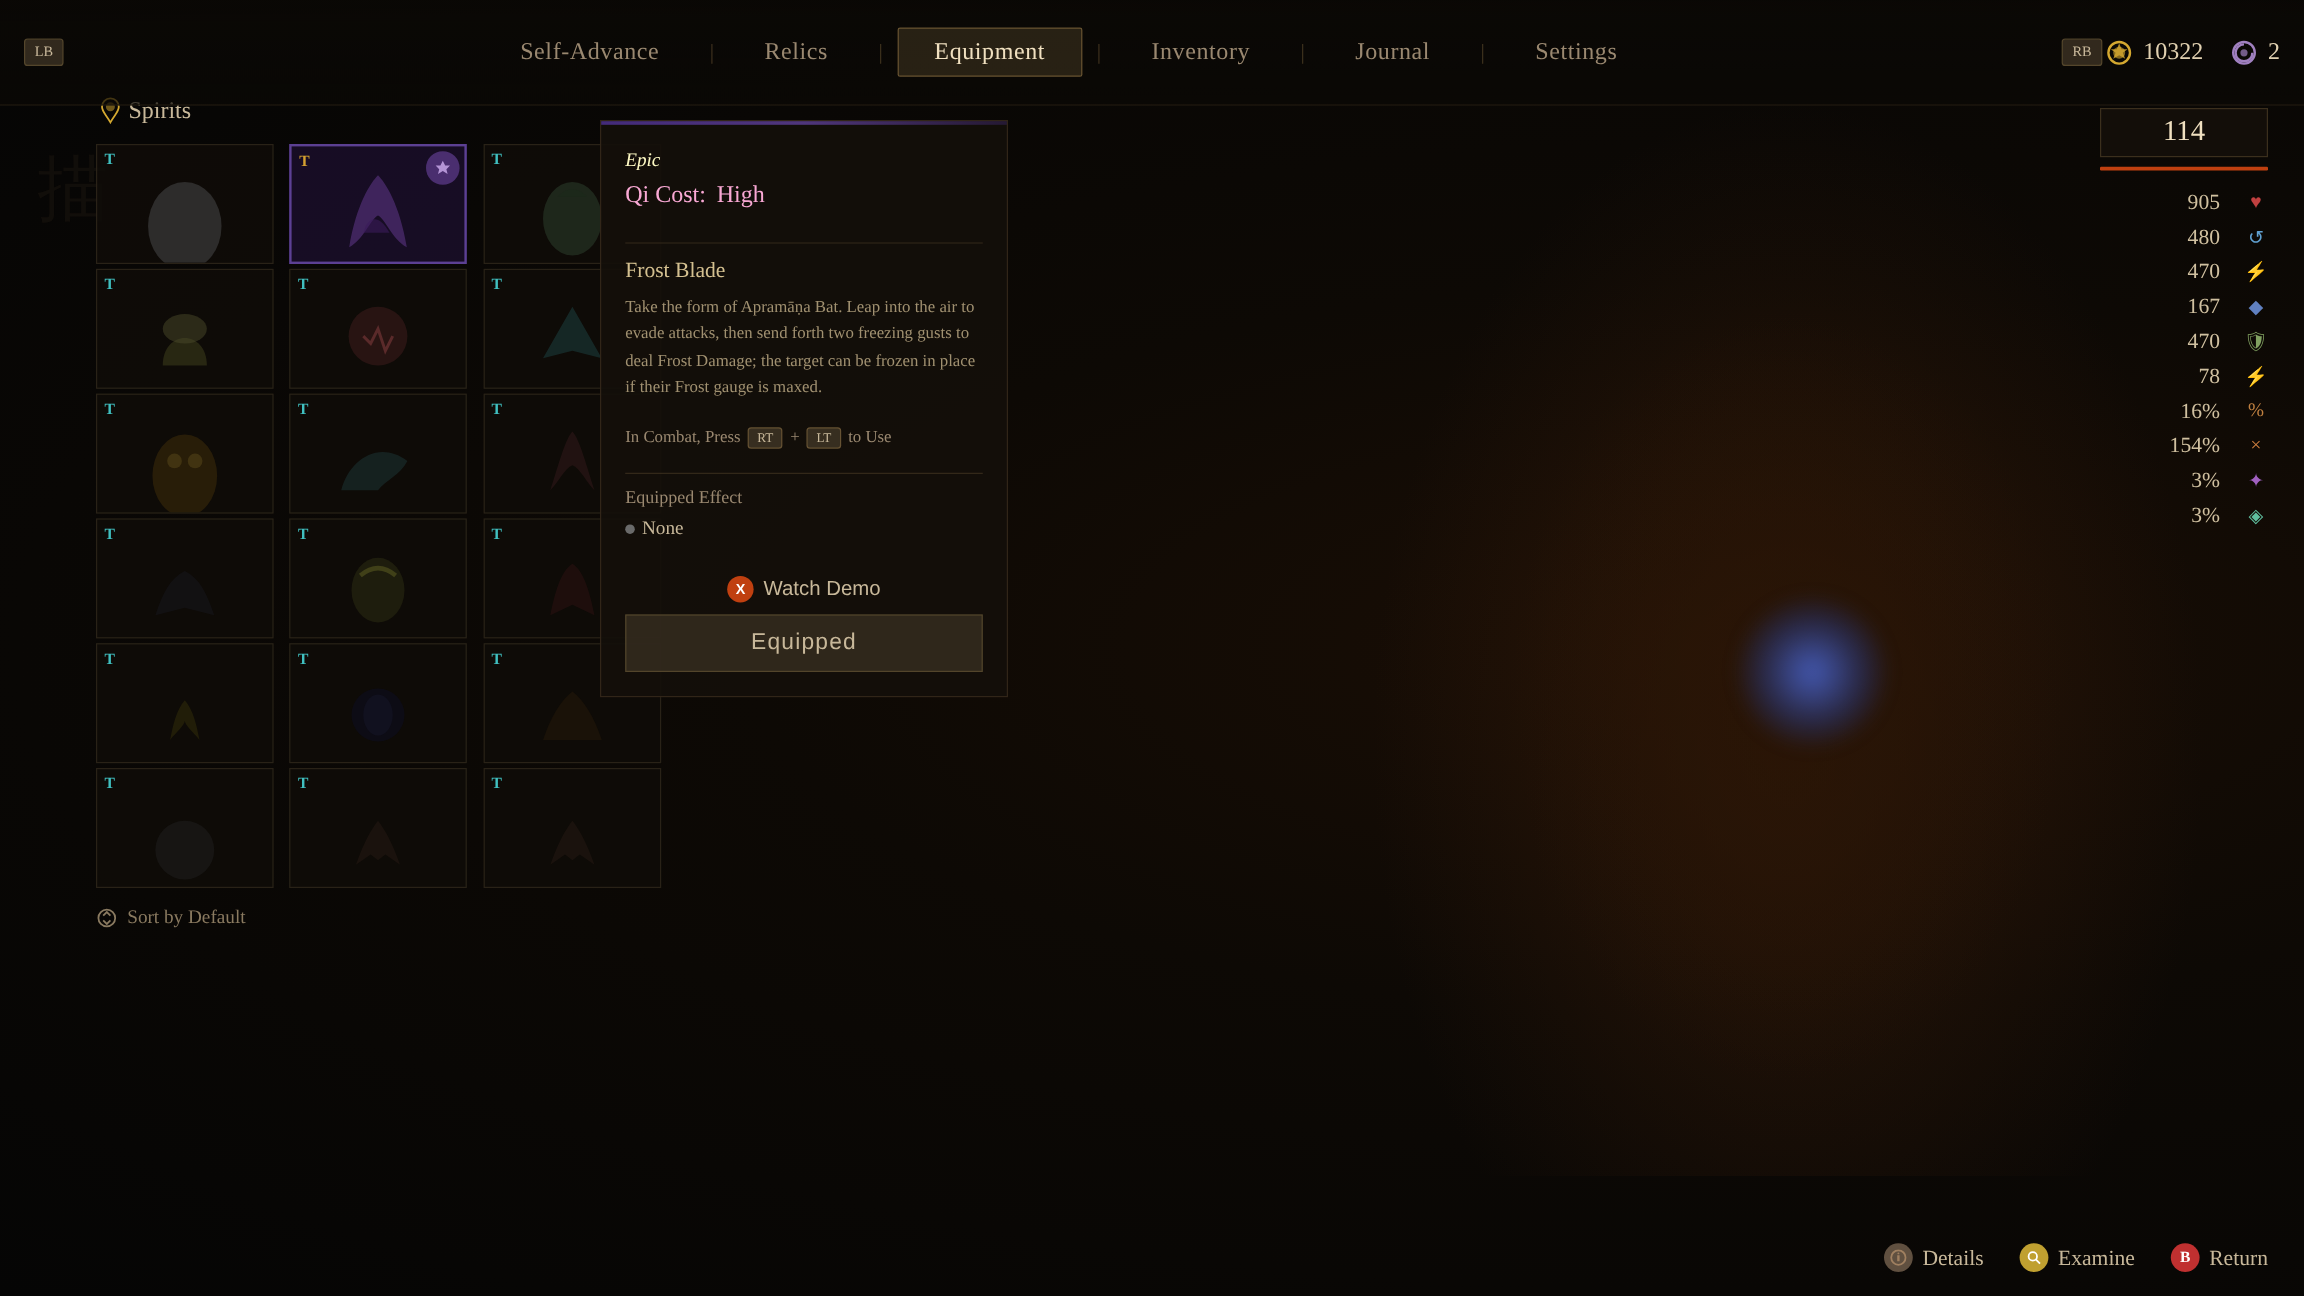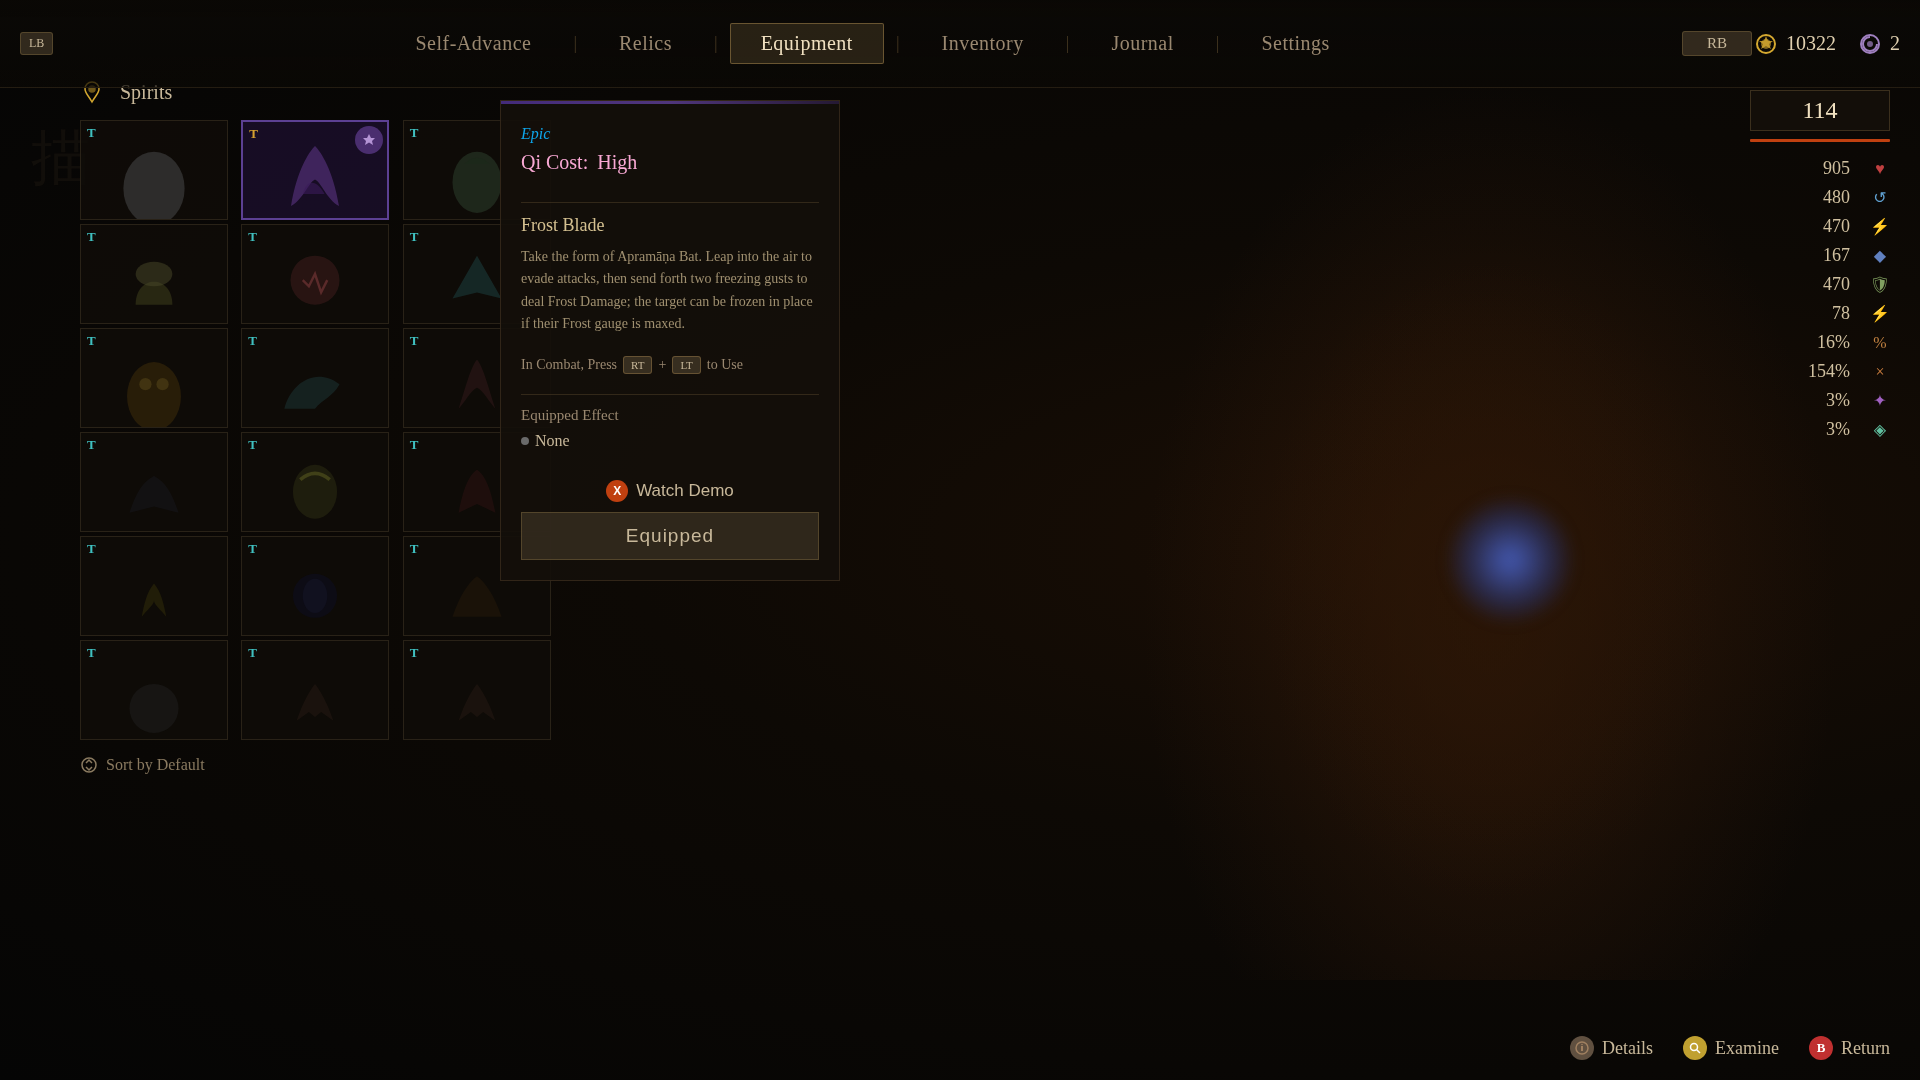--- a/index.html
+++ b/index.html
@@ -112,23 +112,23 @@
       display: flex;
       align-items: center;
       gap: 20px;
       margin-left: auto;
     }
 
     .nav-rb {
       background: rgba(60,50,35,0.8);
       border: 1px solid rgba(120,100,60,0.5);
       color: #c8b89a;
-      padding: 3px 24px;
+      padding: 3px 8px;
       border-radius: 3px;
-      font-size: 15px;
+      font-size: 12px;
       text-align: center;
     }
 
     .currency-item {
       display: flex;
       align-items: center;
       gap: 6px;
       font-size: 20px;
       color: #e0d0b0;
     }
@@ -146,21 +146,21 @@
       position: absolute;
       top: 80px;
       left: 80px;
       width: 480px;
       z-index: 10;
     }
 
     .spirits-header {
       display: flex;
       align-items: center;
-      gap: 16px;
+      gap: 3px;
       margin-bottom: 16px;
       font-size: 20px;
       color: #c8b89a;
     }
 
     .spirits-icon {
       width: 24px;
       height: 24px;
       color: #d4a830;
     }
@@ -206,21 +206,21 @@
     }
 
     .item-card {
       background: rgba(20,15,10,0.92);
       border: 1px solid rgba(80,60,40,0.5);
       padding: 20px;
     }
 
     .item-rarity {
       font-size: 16px;
-      color: #0ea5e9;
+      color: #fef9c3;
       margin-bottom: 8px;
       font-style: italic;
     }
 
     .item-header {
       display: flex;
       align-items: flex-start;
       justify-content: space-between;
       margin-bottom: 8px;
     }

